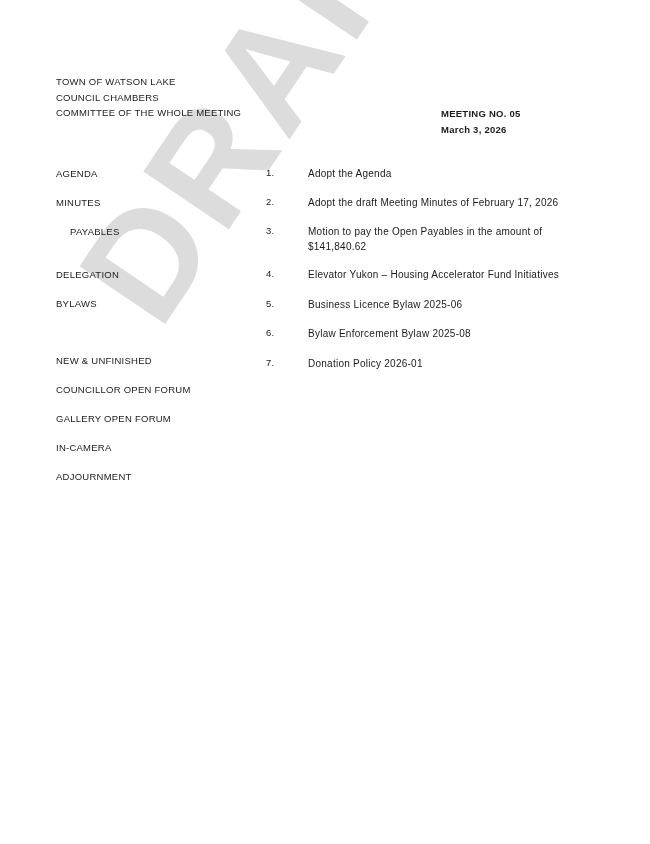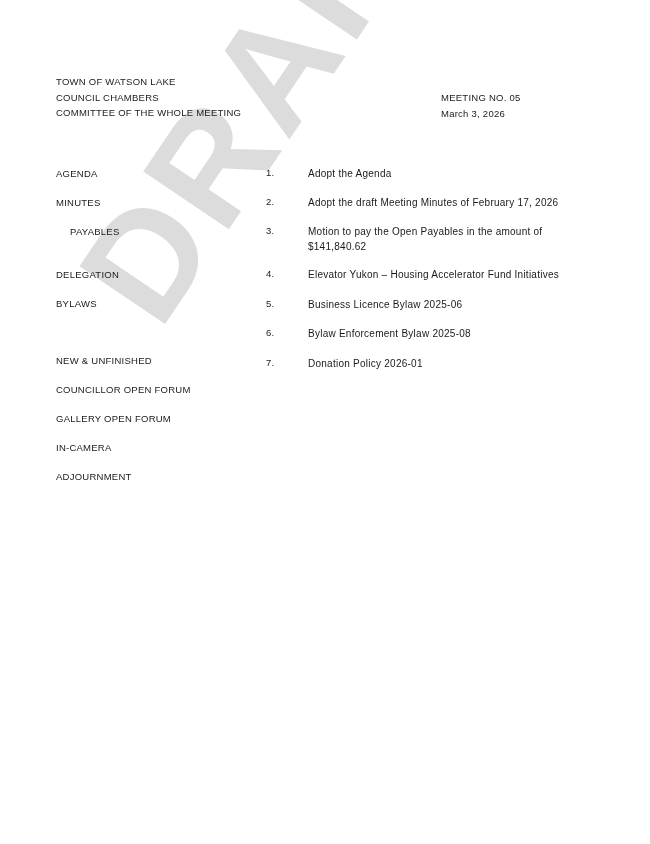--- a/index.html
+++ b/index.html
@@ -56,24 +56,25 @@
   }
   .header-left {
     float: left;
     font-size: 9.5px;
     line-height: 15.5px;
     letter-spacing: 0.25px;
   }
   .header-right {
     position: absolute;
     left: 385px;
-    top: 16px;
+    top: 32px;
     font-size: 9.5px;
     line-height: 15.5px;
     letter-spacing: 0.25px;
+    font-weight: bold;
   }
   .u {
   }
   .body-area {
     position: absolute;
     top: 164px;
     left: 0;
     width: 650px;
   }
   .sections {

